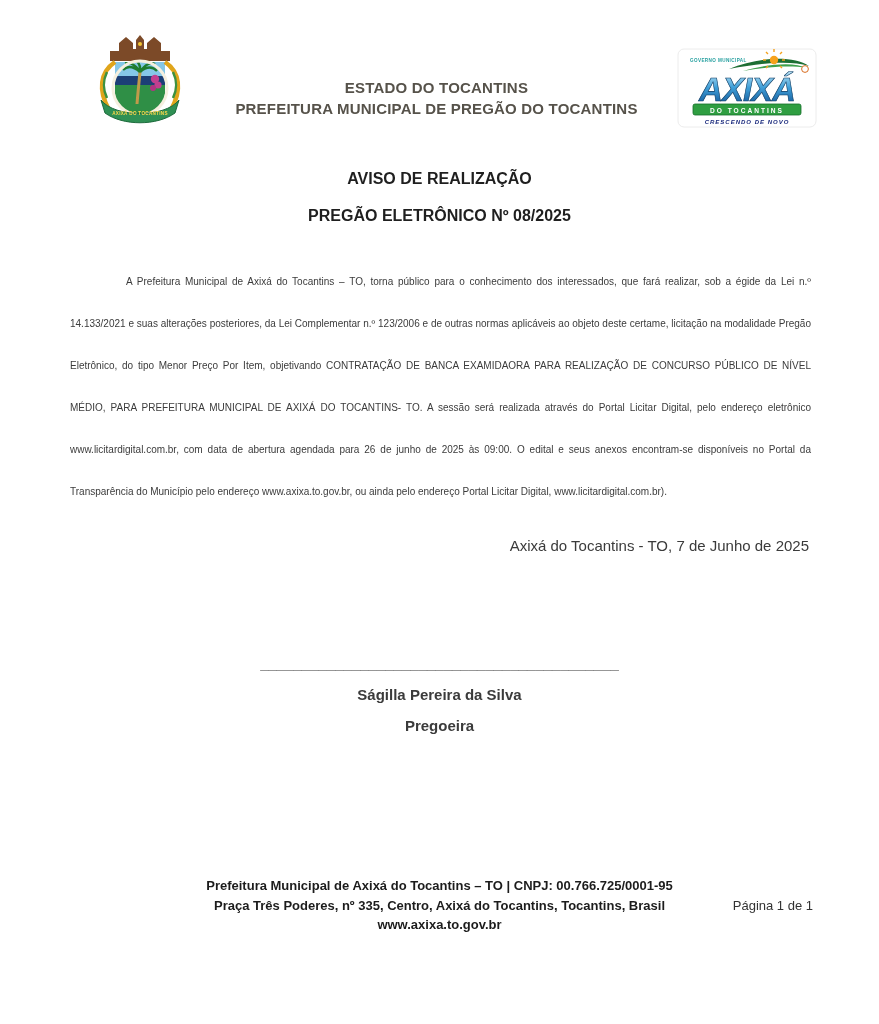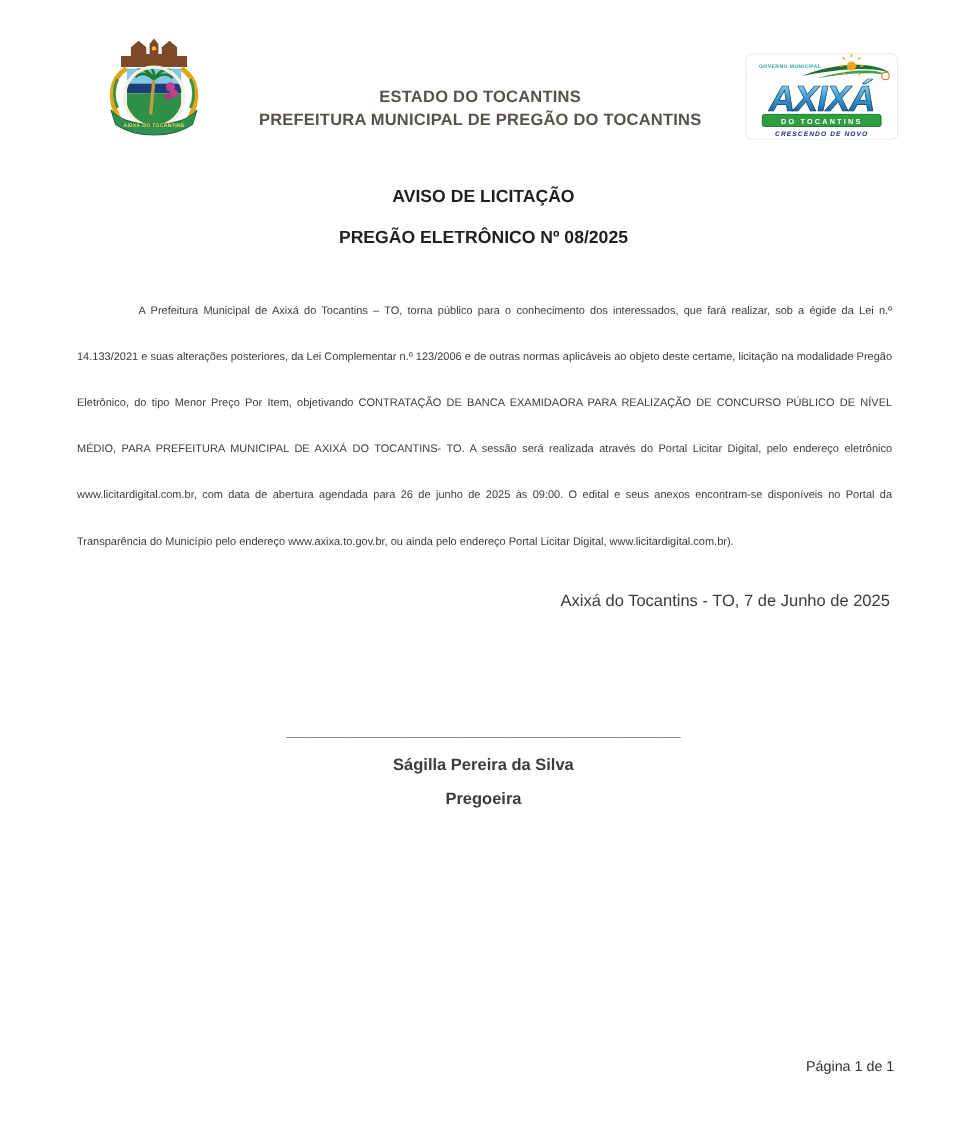--- a/index.html
+++ b/index.html
@@ -80,21 +80,21 @@
     top: 876px;
     text-align: center;
     font-weight: bold;
     font-size: 13px;
     line-height: 19.5px;
     color: #1c1c1c;
   }
   .page-indicator {
     position: absolute;
     right: 66px;
-    top: 962px;
+    top: 898px;
     font-size: 13px;
     font-weight: normal;
     color: #333333;
   }
 </style>
 </head>
 <body>
 
 <div class="page">
 
@@ -167,29 +167,34 @@
 
         <rect x="16" y="56" width="108" height="11" rx="2" fill="#2f9e41" stroke="#156e28" stroke-width="0.8"></rect>
         <text x="70" y="64.5" text-anchor="middle" font-size="6.6" font-weight="bold" fill="#ffffff" letter-spacing="2">DO TOCANTINS</text>
 
         <text x="70" y="76" text-anchor="middle" font-size="6" font-weight="bold" font-style="italic" fill="#17277b" letter-spacing="1">CRESCENDO DE NOVO</text>
       </svg>
     </div>
   </div>
 
   <div class="title-block">
-    <div class="t1">AVISO DE LICITAÇÃO</div>
+    <div class="t1">AVISO DE REALIZAÇÃO</div>
     <div class="t2">PREGÃO ELETRÔNICO Nº 08/2025</div>
   </div>
 
   <p class="body-par">A Prefeitura Municipal de Axixá do Tocantins – TO, torna público para o conhecimento dos interessados, que fará realizar, sob a égide da Lei n.º 14.133/2021 e suas alterações posteriores, da Lei Complementar n.º 123/2006 e de outras normas aplicáveis ao objeto deste certame, licitação na modalidade Pregão Eletrônico, do tipo Menor Preço Por Item, objetivando CONTRATAÇÃO DE BANCA EXAMIDAORA PARA REALIZAÇÃO DE CONCURSO PÚBLICO DE NÍVEL MÉDIO, PARA PREFEITURA MUNICIPAL DE AXIXÁ DO TOCANTINS- TO. A sessão será realizada através do Portal Licitar Digital, pelo endereço eletrônico www.licitardigital.com.br, com data de abertura agendada para 26 de junho de 2025 às 09:00. O edital e seus anexos encontram-se disponíveis no Portal da Transparência do Município pelo endereço www.axixa.to.gov.br, ou ainda pelo endereço Portal Licitar Digital, www.licitardigital.com.br).</p>
 
   <p class="date-line">Axixá do Tocantins - TO, 7 de Junho de 2025</p>
 
   <div class="signature">
     <div class="sig-line">___________________________________________</div>
     <div>Ságilla Pereira da Silva</div>
     <div>Pregoeira</div>
   </div>
 
+  <div class="footer">
+    <div>Prefeitura Municipal de Axixá do Tocantins – TO | CNPJ: 00.766.725/0001-95</div>
+    <div>Praça Três Poderes, nº 335, Centro, Axixá do Tocantins, Tocantins, Brasil</div>
+    <div>www.axixa.to.gov.br</div>
+  </div>
   <div class="page-indicator">Página 1 de 1</div>
 
 </div>
 
 </body></html>

